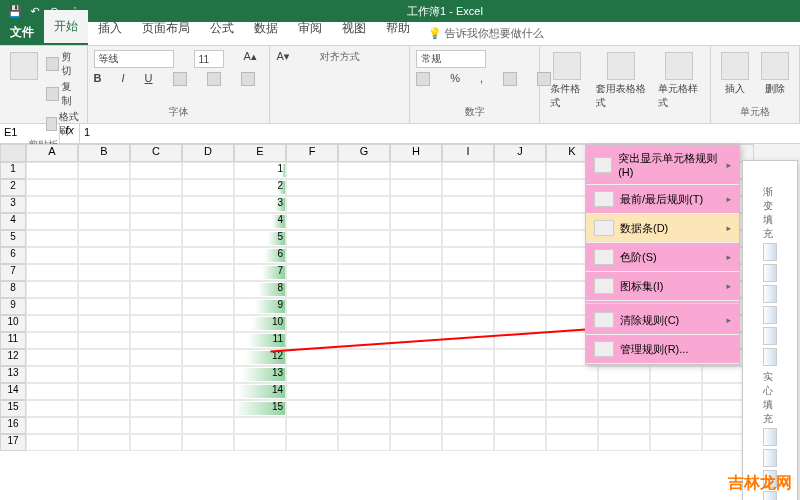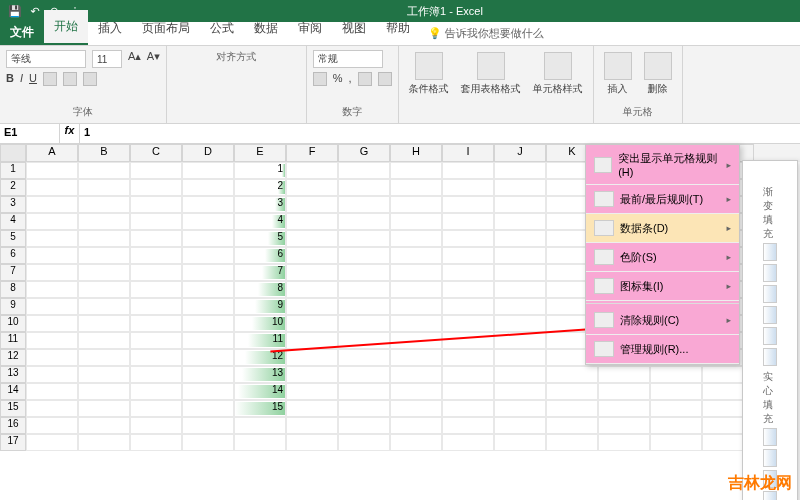--- a/index.html
+++ b/index.html
@@ -16,23 +16,23 @@
 .ribbon { background: #f3f3f3; height: 78px; display: flex; font-size: 11px; color: #444; border-bottom: 1px solid #d4d4d4; }
 .group { border-right: 1px solid #d4d4d4; padding: 4px 6px; display: flex; flex-direction: column; justify-content: space-between; }
 .group .g-body { display: flex; gap: 4px; align-items: flex-start; }
 .group .g-label { text-align: center; font-size: 10px; color: #666; }
 .btncol { display: flex; flex-direction: column; gap: 2px; font-size: 10px; }
 .btncol div { display: flex; align-items: center; gap: 2px; }
 .ico { display: inline-block; width: 14px; height: 14px; background: #ddd; border: 1px solid #bbb; }
 .bigbtn { display: flex; flex-direction: column; align-items: center; gap: 2px; font-size: 10px; padding: 2px 4px; }
 .bigbtn .bigico { width: 28px; height: 28px; background: #e8e8e8; border: 1px solid #c8c8c8; }
 .fontbox { display: flex; flex-direction: column; gap: 2px; }
-.fontrow { display: flex; gap: 6px; justify-content: center; }
+.fontrow { display: flex; gap: 20px; justify-content: center; }
 .selectish { border: 1px solid #c8c8c8; background: #fff; height: 18px; font-size: 10px; padding: 0 4px; display: flex; align-items: center; }
-.formula-bar { display: flex; height: 20px; border-bottom: 1px solid #d4d4d4; font-size: 11px; font-weight: bold; }
+.formula-bar { display: flex; height: 20px; border-bottom: 1px solid #d4d4d4; font-size: 11px; }
 .namebox { width: 60px; border-right: 1px solid #d4d4d4; padding: 2px 4px; }
 .fx { width: 20px; text-align: center; border-right: 1px solid #d4d4d4; font-style: italic; }
 .formula { flex: 1; padding: 2px 4px; }
 .sheet { position: relative; }
 .colheads { display: flex; height: 18px; background: #f3f3f3; font-size: 11px; }
 .corner { width: 26px; border: 1px solid #d4d4d4; background: #e8e8e8; }
 .ch { width: 52px; border: 1px solid #d4d4d4; text-align: center; }
 .rows { display: flex; }
 .rowheads { display: flex; flex-direction: column; }
 .rh { width: 26px; height: 17px; border: 1px solid #d4d4d4; background: #f3f3f3; font-size: 10px; text-align: center; }
@@ -76,20 +76,42 @@
   <div class="tab">页面布局</div>
   <div class="tab">公式</div>
   <div class="tab">数据</div>
   <div class="tab">审阅</div>
   <div class="tab">视图</div>
   <div class="tab">帮助</div>
   <div class="tell">💡 <span>告诉我你想要做什么</span></div>
 </div>
 
 <div class="ribbon">
+  <div class="group">
+    <div class="g-body">
+      <div class="bigbtn">
+          <div class="bigico"></div>
+        </div>
+      <div class="btncol">
+        <div>
+            <span class="ico"></span>
+            <span>剪切</span>
+          </div>
+        <div>
+            <span class="ico"></span>
+            <span>复制</span>
+          </div>
+        <div>
+            <span class="ico"></span>
+            <span>格式刷</span>
+          </div>
+      </div>
+    </div>
+    <div class="g-label">剪贴板</div>
+  </div>
   <div class="group" style="min-width:150px">
     <div class="g-body fontbox">
       <div class="fontrow">
         <div class="selectish" style="width:80px">等线</div>
         <div class="selectish" style="width:30px">11</div>
         <span>A▴</span>
         <span>A▾</span>
       </div>
       <div class="fontrow">
         <b>B</b>

